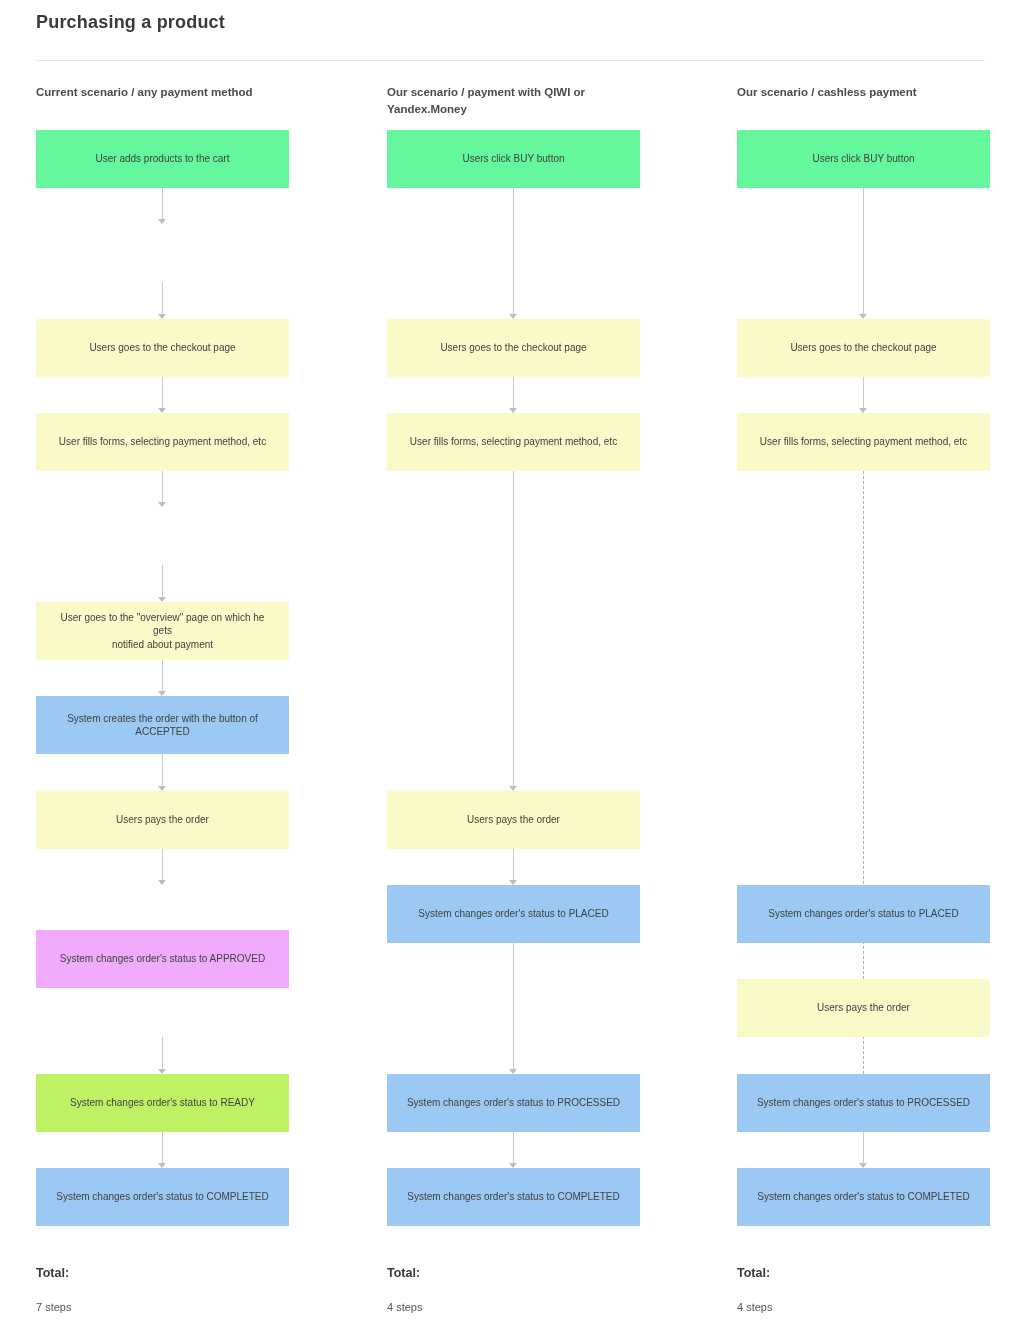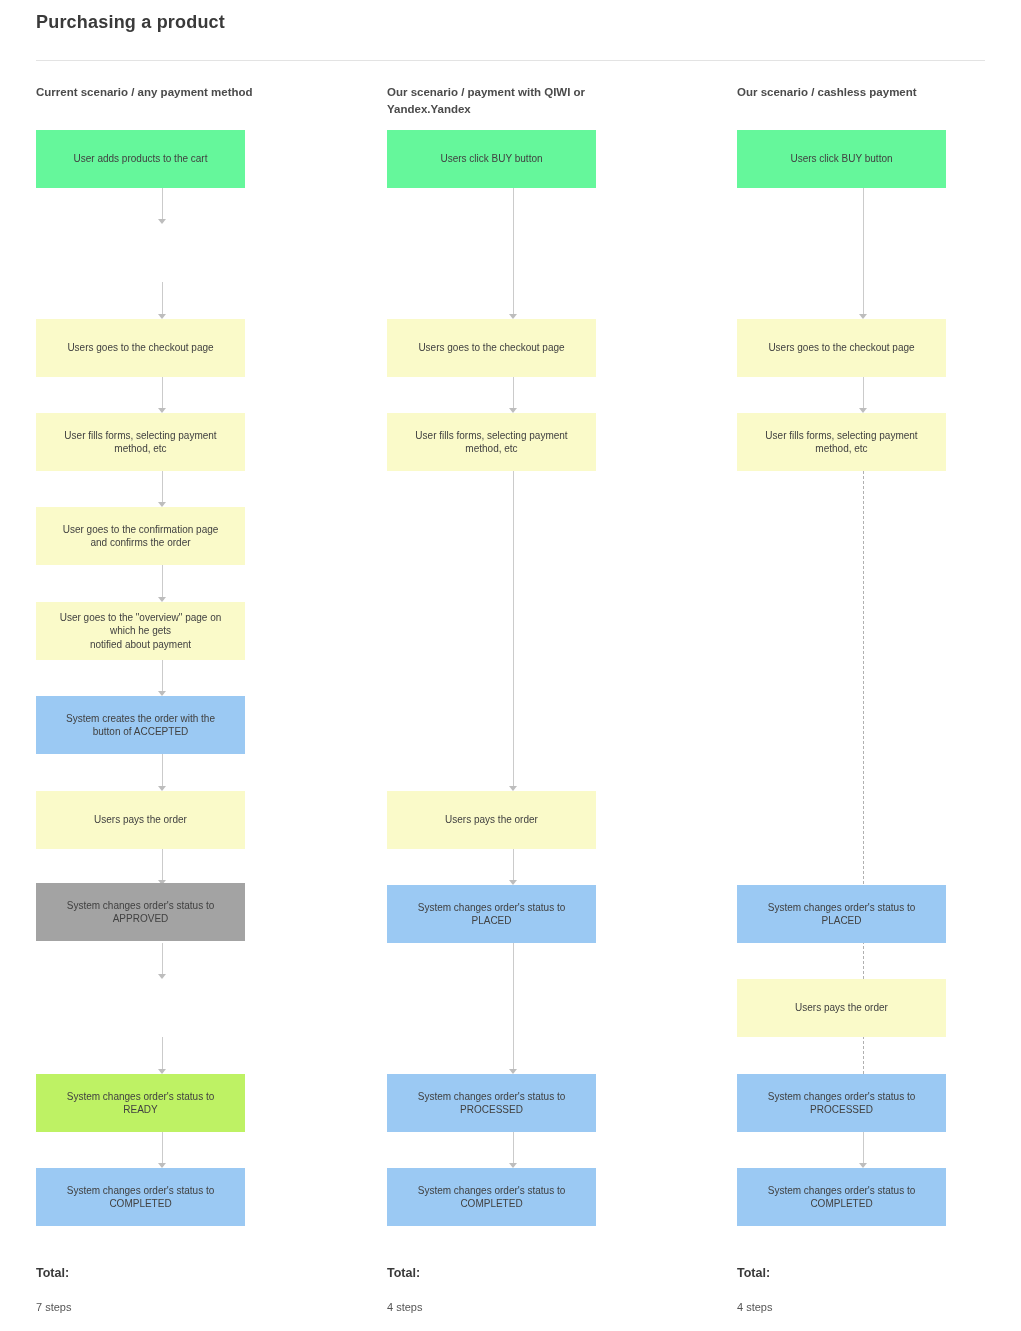--- a/index.html
+++ b/index.html
@@ -2,21 +2,21 @@
 <html><head>
 <meta charset="utf-8">
 <style>
   * { margin:0; padding:0; box-sizing:border-box; }
   html,body { background:#ffffff; }
   body { font-family:"Liberation Sans","DejaVu Sans",sans-serif; }
   #page { position:relative; width:1021px; height:1331px; background:#ffffff; overflow:hidden; }
   .page-title { position:absolute; left:36px; top:12px; font-size:18px; font-weight:700; color:#3a3a3a; letter-spacing:.2px; }
   .divider { position:absolute; left:36px; top:60px; width:949px; height:1px; background:#e3e3e3; }
   .col-header { position:absolute; top:84px; width:320px; font-size:11.5px; font-weight:700; color:#4b4b4b; line-height:1.45; white-space:pre-line; }
-  .flow-step { position:absolute; width:209px; height:58px; z-index:2;
+  .flow-step { position:absolute; width:253px; height:58px; z-index:2;
                display:flex; align-items:center; justify-content:center;
                text-align:center; font-size:10px; color:#414141; line-height:1.35;
                padding:0 16px; white-space:pre-line; }
   .connector { position:absolute; width:0; z-index:1; }
   .connector-solid  { border-left:1px solid #cbcbcb; }
   .connector-dashed { border-left:1px dashed #b0b0b0; }
   .arrowhead { position:absolute; width:0; height:0; z-index:1;
                border-left:4px solid transparent; border-right:4px solid transparent;
                border-top:5px solid #bdbdbd; }
   .total-block { position:absolute; width:200px; }
@@ -50,38 +50,36 @@
     <div class="arrowhead" style="left: 158px; top: 880px;"></div>
     <div class="connector connector-solid" style="left: 162px; top: 943px; height: 31px;"></div>
     <div class="arrowhead" style="left: 158px; top: 974px;"></div>
     <div class="connector connector-solid" style="left: 162px; top: 1037px; height: 32px;"></div>
     <div class="arrowhead" style="left: 158px; top: 1069px;"></div>
     <div class="connector connector-solid" style="left: 162px; top: 1132px; height: 31px;"></div>
     <div class="arrowhead" style="left: 158px; top: 1163px;"></div>
     <div class="flow-step step-start" style="left: 36px; top: 130px; background: rgb(101, 247, 155);">User adds products to the cart</div>
     <div class="flow-step step-user" style="left: 36px; top: 319px; background: rgb(250, 250, 201);">Users goes to the checkout page</div>
     <div class="flow-step step-user" style="left: 36px; top: 413px; background: rgb(250, 250, 201);">User fills forms, selecting payment method, etc</div>
-    <div class="flow-step step-user" style="left: 36px; top: 507px; background: rgb(250, 250, 201);">User goes to the confirmation page
-and confirms the order</div>
     <div class="flow-step step-user" style="left: 36px; top: 602px; background: rgb(250, 250, 201);">User goes to the "overview" page on which he gets
 notified about payment</div>
     <div class="flow-step step-system" style="left: 36px; top: 696px; background: rgb(155, 201, 243);">System creates the order with the button of ACCEPTED</div>
     <div class="flow-step step-user" style="left: 36px; top: 791px; background: rgb(250, 250, 201);">Users pays the order</div>
-    <div class="flow-step step-system" style="left: 36px; top: 883px; background: #a3a3a3;">System changes order's status to APPROVED</div>
+    <div class="flow-step step-system" style="left: 36px; top: 930px; background: #f0abfc;">System changes order's status to APPROVED</div>
     <div class="flow-step step-system" style="left: 36px; top: 1074px; background: #bef264;">System changes order's status to READY</div>
     <div class="flow-step step-system" style="left: 36px; top: 1168px; background: rgb(155, 201, 243);">System changes order's status to COMPLETED</div>
     <div class="total-block" style="left: 36px; top: 1266px;">
       <div class="total-label">Total:</div>
       <div class="total-lines">
         <div class="total-line">7 steps</div>
         <div class="total-line">5 statuses</div>
       </div>
     </div>
     <div class="col-header" style="left: 387px;">Our scenario / payment with QIWI or
-Yandex.Yandex</div>
+Yandex.Money</div>
     <div class="connector connector-solid" style="left: 513px; top: 188px; height: 126px;"></div>
     <div class="arrowhead" style="left: 509px; top: 314px;"></div>
     <div class="connector connector-solid" style="left: 513px; top: 377px; height: 31px;"></div>
     <div class="arrowhead" style="left: 509px; top: 408px;"></div>
     <div class="connector connector-solid" style="left: 513px; top: 471px; height: 315px;"></div>
     <div class="arrowhead" style="left: 509px; top: 786px;"></div>
     <div class="connector connector-solid" style="left: 513px; top: 849px; height: 31px;"></div>
     <div class="arrowhead" style="left: 509px; top: 880px;"></div>
     <div class="connector connector-solid" style="left: 513px; top: 943px; height: 126px;"></div>
     <div class="arrowhead" style="left: 509px; top: 1069px;"></div>

